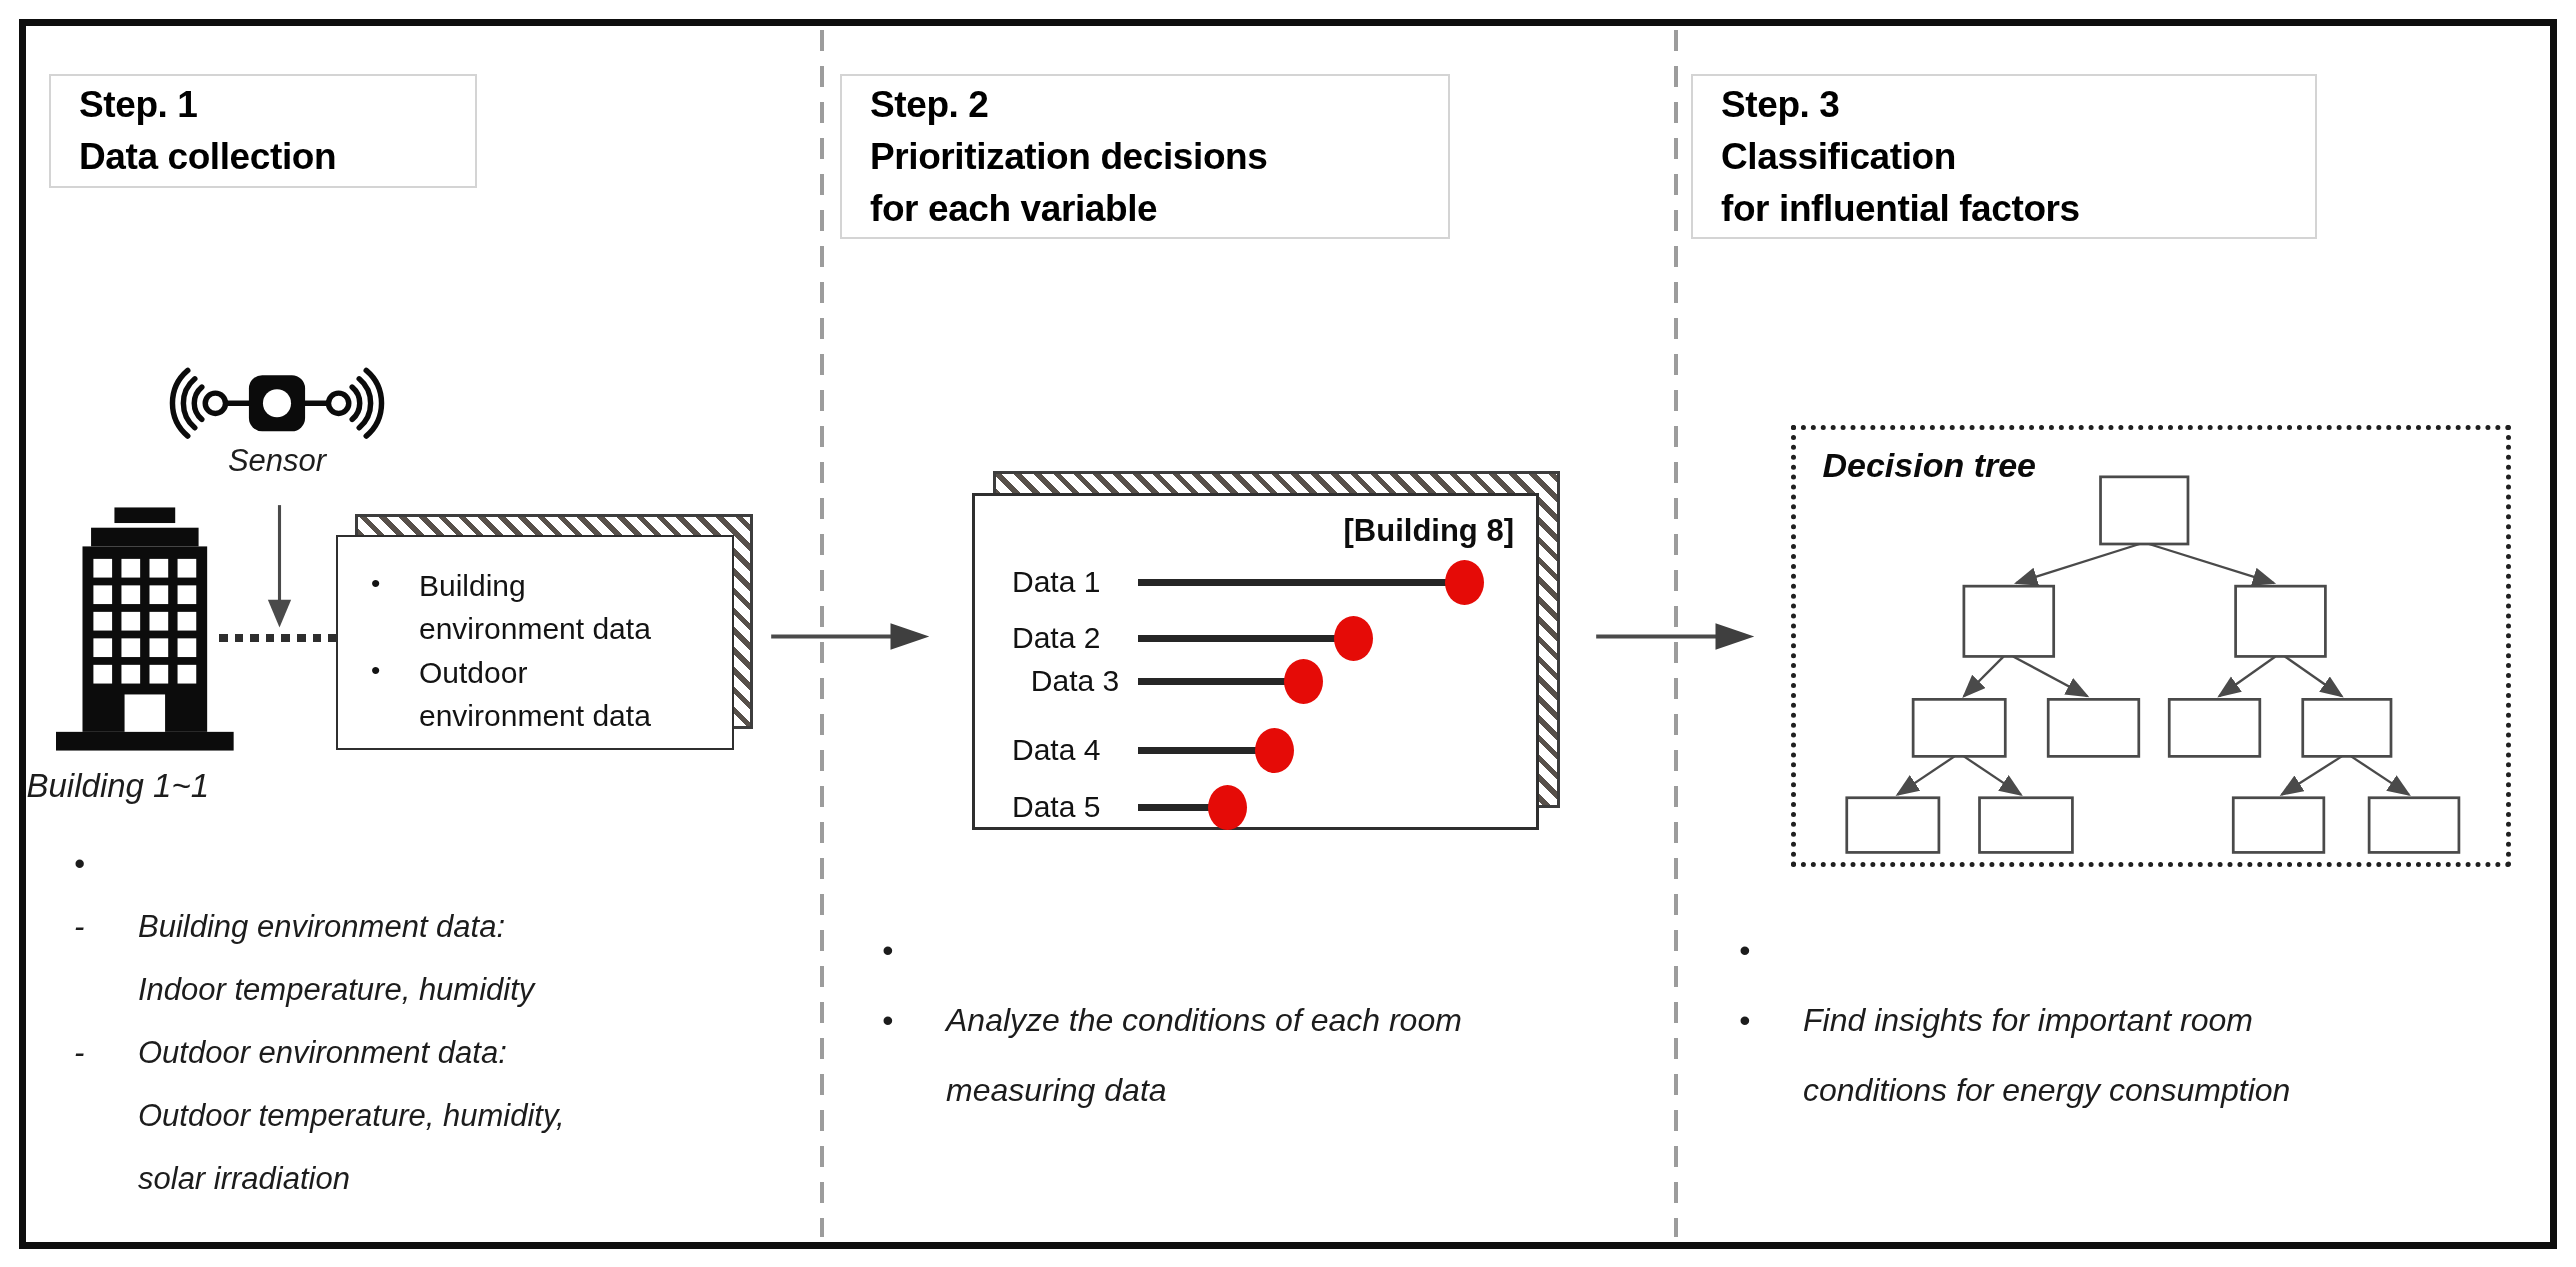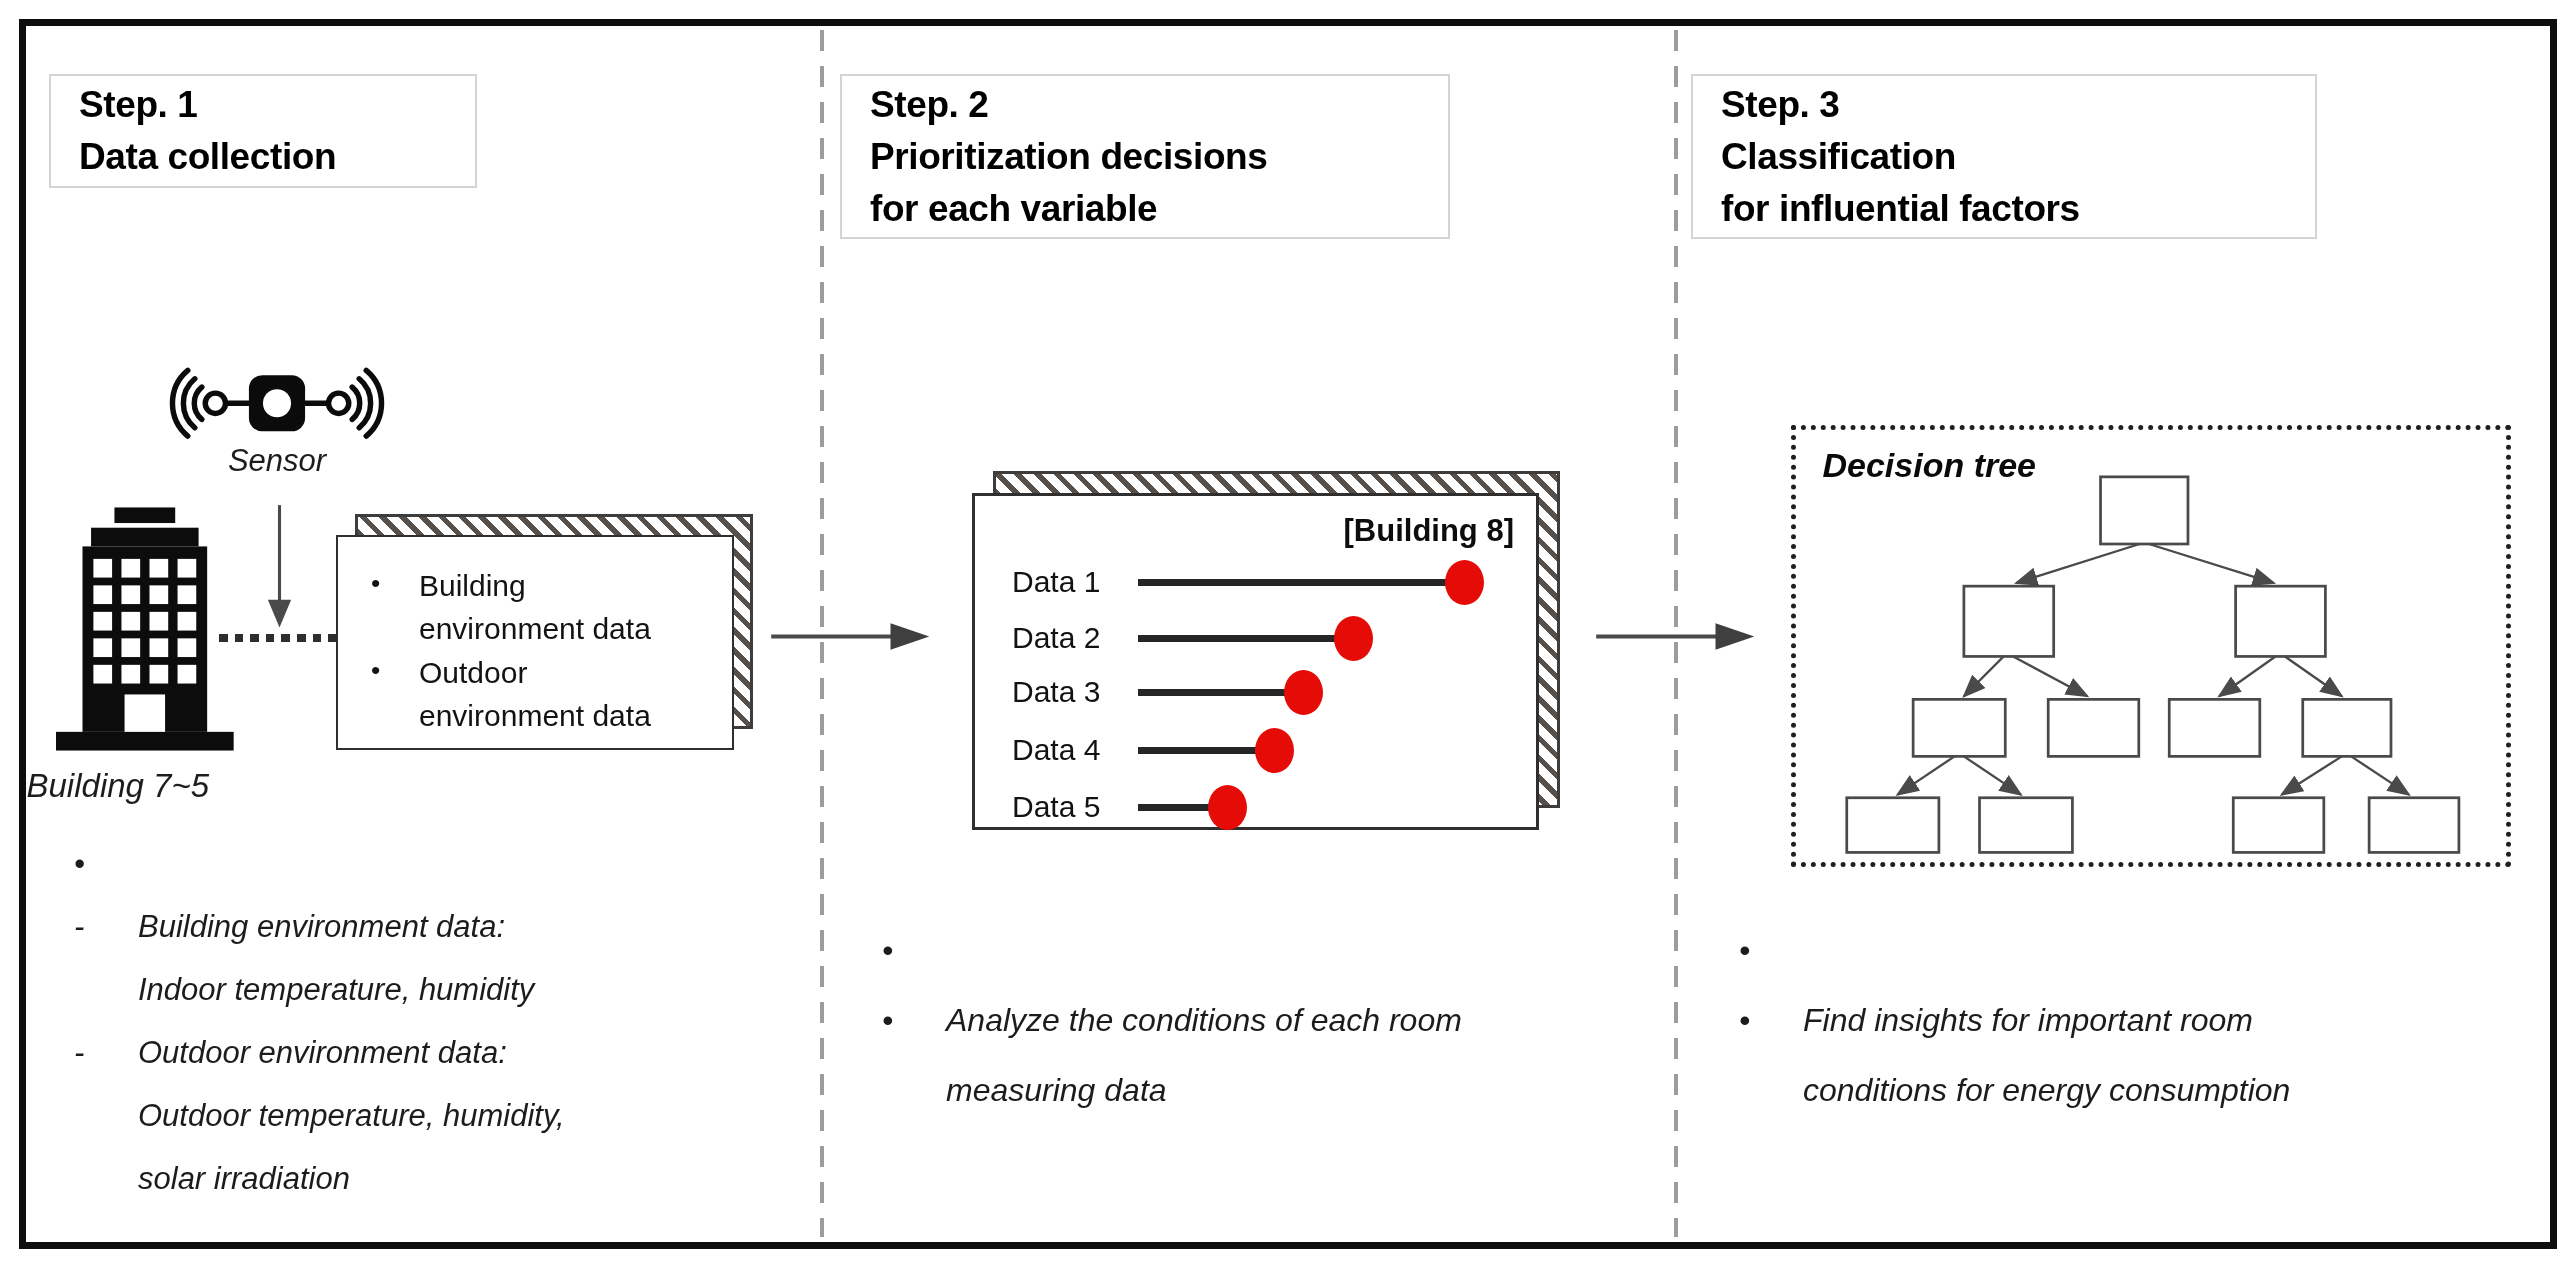--- a/index.html
+++ b/index.html
@@ -110,21 +110,21 @@
         <rect x="84" y="168" width="24" height="24"></rect>
         <rect x="120" y="168" width="24" height="24"></rect>
         <rect x="156" y="168" width="24" height="24"></rect>
       <rect x="48" y="202" width="24" height="24"></rect>
         <rect x="84" y="202" width="24" height="24"></rect>
         <rect x="120" y="202" width="24" height="24"></rect>
         <rect x="156" y="202" width="24" height="24"></rect>
       <rect x="88" y="240" width="52" height="48"></rect>
     </g>
   </svg>
-  <div class="building-label italic-label" style="left:26.5px; top:767px; width:297px;">Building 7~5</div>
+  <div class="building-label italic-label" style="left:26.5px; top:767px; width:297px;">Building 1~1</div>
 
   <div class="card card-back" style="left:355px; top:514px; width:398px; height:215px;"></div>
   <div class="card card-front" style="left:336px; top:535px; width:398px; height:215px; border-width:2.3px;">
     <div class="card-bullets">
         <div class="bullet-item">
           <span class="marker">•</span>
           <span class="text">Building
 environment data</span>
         </div>
         <div class="bullet-item">
@@ -168,21 +168,21 @@
         <div class="chart-row" style="top: 61px;">
           <span class="chart-label">Data 1</span>
           <div class="chart-line" style="width: 316px; background: rgb(38, 38, 38);"></div>
           <div class="chart-dot" style="background: rgb(229, 11, 7);"></div>
         </div>
         <div class="chart-row" style="top: 117px;">
           <span class="chart-label">Data 2</span>
           <div class="chart-line" style="width: 205px; background: rgb(38, 38, 38);"></div>
           <div class="chart-dot" style="background: rgb(229, 11, 7);"></div>
         </div>
-        <div class="chart-row" style="top: 171px;">
+        <div class="chart-row" style="top: 160px; text-align: center;">
           <span class="chart-label">Data 3</span>
           <div class="chart-line" style="width: 155px; background: rgb(38, 38, 38);"></div>
           <div class="chart-dot" style="background: rgb(229, 11, 7);"></div>
         </div>
         <div class="chart-row" style="top: 229px;">
           <span class="chart-label">Data 4</span>
           <div class="chart-line" style="width: 126px; background: rgb(38, 38, 38);"></div>
           <div class="chart-dot" style="background: rgb(229, 11, 7);"></div>
         </div>
         <div class="chart-row" style="top: 286px;">

